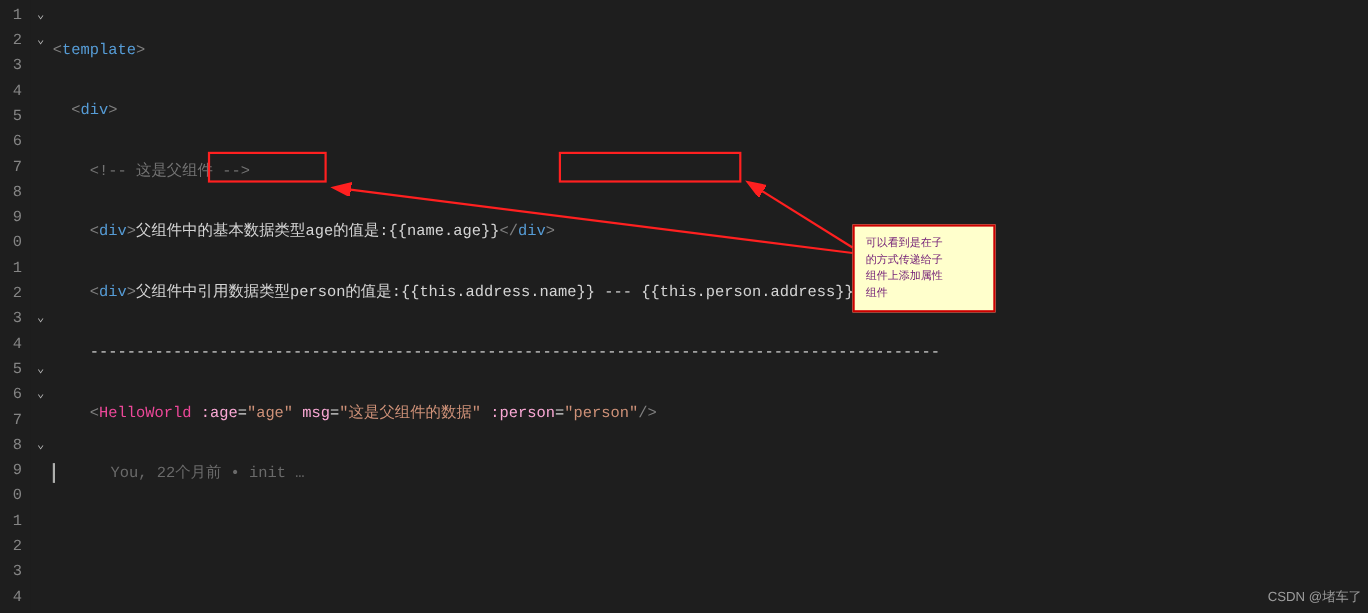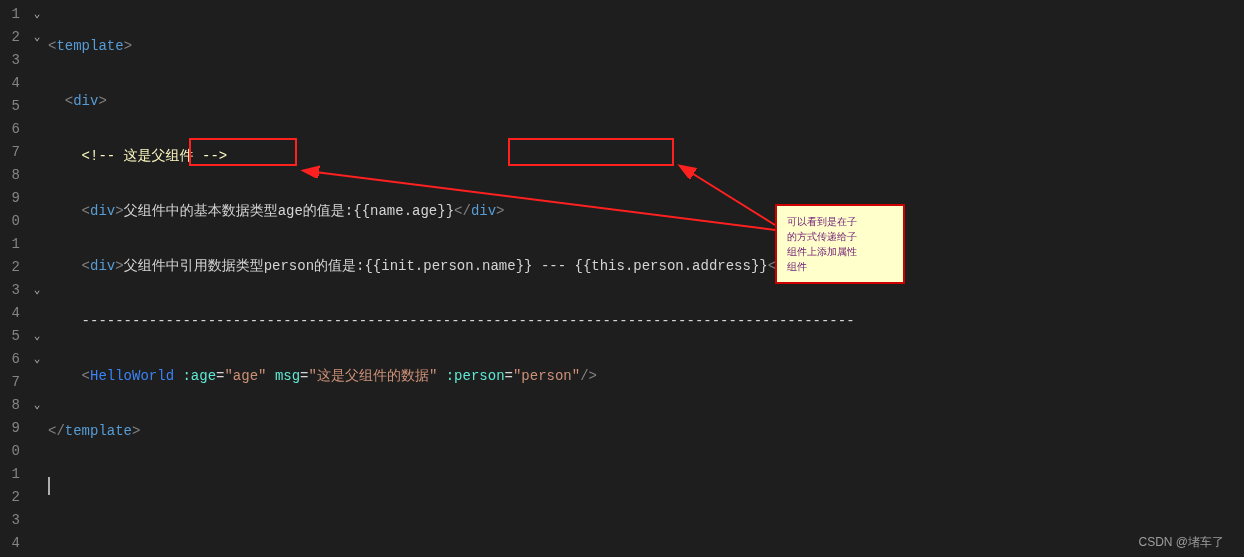--- a/index.html
+++ b/index.html
@@ -48,25 +48,25 @@
       flex: 1;
       white-space: pre;
       position: relative;
     }
     .line {
       height: 23px;
       line-height: 23px;
       padding-left: 2px;
     }
     .tag { color: #569cd6; }
-    .attr { color: #5eead4; }
+    .attr { color: #f9a8d4; }
     .str { color: #ce9178; }
-    .name-teal { color: #3b82f6; }
+    .name-teal { color: #ec4899; }
     .txt { color: #d4d4d4; }
-    .comment { color: #fef9c3; }
+    .comment { color: #737373; }
     .dim { color: #6a6a6a; }
     .punct { color: #808080; }
     .cursor {
       display: inline-block;
       width: 2px;
       height: 18px;
       background: #aeafad;
       vertical-align: middle;
     }
     .box {
@@ -90,21 +90,21 @@
       color: #701a75;
     }
     .arrow-line {
       position: absolute;
       pointer-events: none;
       stroke: #ff2020;
       fill: #ff2020;
     }
     .watermark {
       position: absolute;
-      right: 20px;
+      right: 6px;
       bottom: 6px;
       color: #9e9e9e;
       font-family: sans-serif;
       font-size: 12px;
     }
   </style>
 </head>
 <body>
 
 <div class="editor">
@@ -158,25 +158,24 @@
       <div class="fold"></div>
       <div class="fold"></div>
       <div class="fold"></div>
       <div class="fold"></div>
   </div>
   <div class="code">
     <div class="line"><span class="punct">&lt;</span><span class="tag">template</span><span class="punct">&gt;</span></div>
     <div class="line">  <span class="punct">&lt;</span><span class="tag">div</span><span class="punct">&gt;</span></div>
     <div class="line">    <span class="comment">&lt;!-- 这是父组件 --&gt;</span></div>
     <div class="line">    <span class="punct">&lt;</span><span class="tag">div</span><span class="punct">&gt;</span><span class="txt">父组件中的基本数据类型age的值是:{{name.age}}</span><span class="punct">&lt;/</span><span class="tag">div</span><span class="punct">&gt;</span></div>
-    <div class="line">    <span class="punct">&lt;</span><span class="tag">div</span><span class="punct">&gt;</span><span class="txt">父组件中引用数据类型person的值是:{{init.person.name}} --- {{this.person.address}}</span><span class="punct">&lt;/</span><span class="tag">div</span><span class="punct">&gt;</span></div>
+    <div class="line">    <span class="punct">&lt;</span><span class="tag">div</span><span class="punct">&gt;</span><span class="txt">父组件中引用数据类型person的值是:{{this.address.name}} --- {{this.person.address}}</span><span class="punct">&lt;/</span><span class="tag">div</span><span class="punct">&gt;</span></div>
     <div class="line">    <span class="txt">--------------------------------------------------------------------------------------------</span></div>
     <div class="line">    <span class="punct">&lt;</span><span class="name-teal">HelloWorld</span> <span class="attr">:age</span><span class="txt">=</span><span class="str">"age"</span> <span class="attr">msg</span><span class="txt">=</span><span class="str">"这是父组件的数据"</span> <span class="attr">:person</span><span class="txt">=</span><span class="str">"person"</span><span class="punct">/&gt;</span></div>
-    <div class="line"><span class="punct">&lt;/</span><span class="tag">template</span><span class="punct">&gt;</span></div>
-    <div class="line"><span class="cursor"></span>      </div>
+    <div class="line"><span class="cursor"></span>      <span class="dim">You, 22个月前 • init …</span></div>
     
     
     
     
     
     
     
     
     
     

